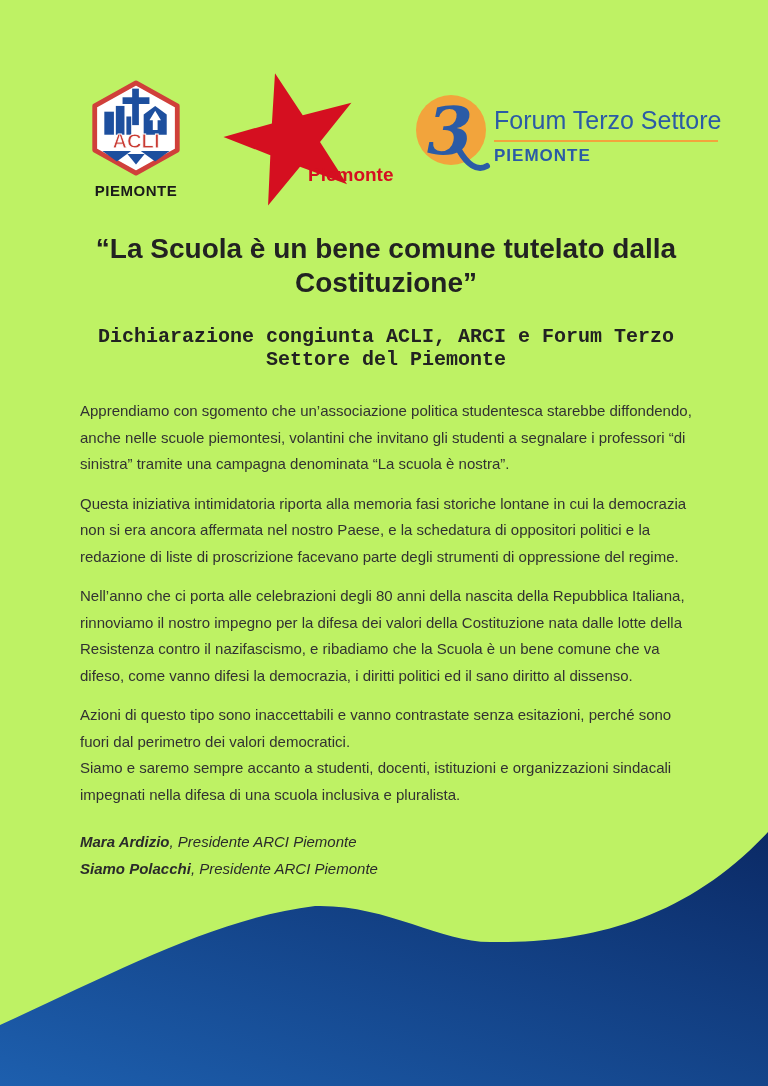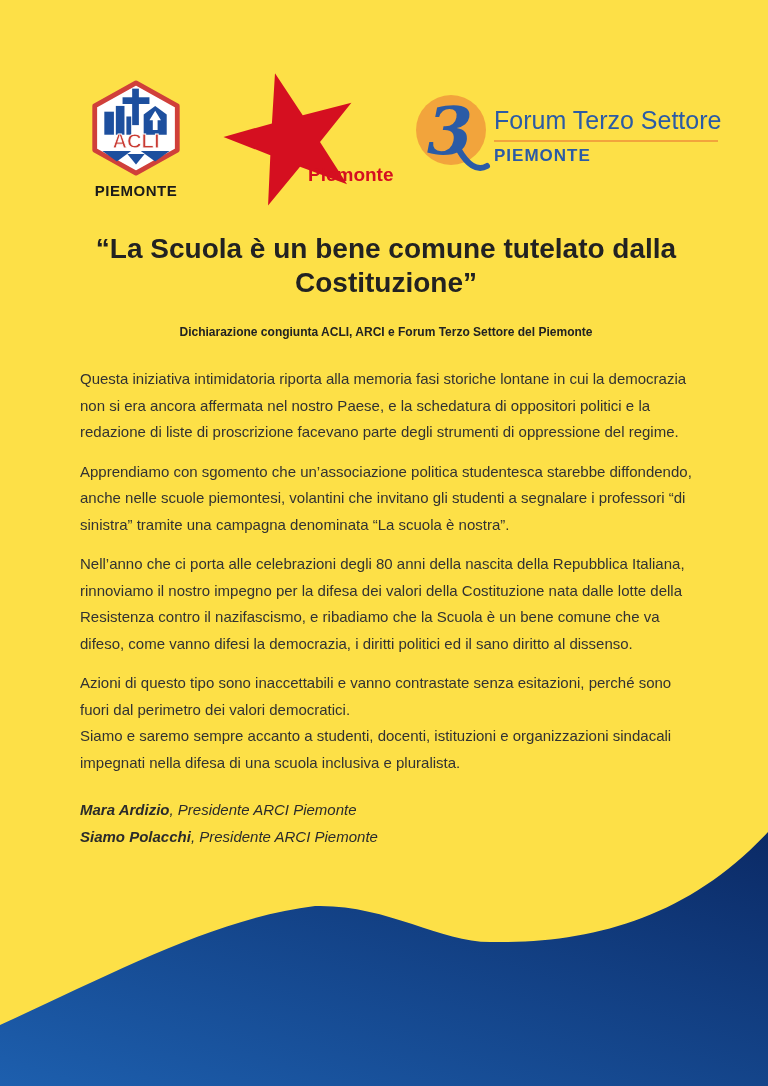--- a/index.html
+++ b/index.html
@@ -1,19 +1,19 @@
 <!DOCTYPE html>
 <html><head>
 <meta charset="utf-8">
 <style>
   html,body{margin:0;padding:0;background:#ffffff;}
   .page{
     position:relative;
     width:768px;height:1086px;
-    background:#fde047;
+    background:#bef264;
     overflow:hidden;
     font-family:"Liberation Sans",sans-serif;
     color:#2e2e2e;
   }
 
   
   .logo-row{position:absolute;left:0;top:0;width:768px;height:215px;}
 
   .acli-logo{position:absolute;left:80px;top:80px;width:112px;text-align:center;}
   .acli-region{margin-top:2px;font-size:15px;font-weight:bold;letter-spacing:.5px;color:#1a1a1a;}
@@ -30,21 +30,21 @@
 
   .forum-logo{position:absolute;left:413px;top:92px;display:flex;align-items:flex-start;}
   .forum-text{margin-left:1px;padding-top:14px;}
   .forum-title{font-size:25px;color:#2b5ba6;white-space:nowrap;}
   .forum-rule{height:2px;background:#f2a43c;margin:5px 0 4px 0;width:224px;}
   .forum-region{font-size:17px;font-weight:bold;letter-spacing:1px;color:#2b5ba6;}
 
   
   .doc{position:absolute;left:80px;top:232px;width:612px;}
   .doc-title{font-size:28px;font-weight:bold;text-align:center;color:#222;margin:0 0 26px 0;line-height:1.2;}
-  .doc-subtitle{font-size:12px;font-weight:bold;text-align:center;color:#222;margin:0 0 27px 0;}
+  .doc-subtitle{font-size:20px;font-weight:bold;text-align:center;color:#222;margin:0 0 27px 0;font-family:Liberation Mono, monospace;}
   .para{font-size:15px;line-height:26.5px;color:#323232;margin:0 0 13px 0;white-space:pre-line;}
   .signatures{margin-top:20px;font-size:15px;line-height:27px;font-style:italic;color:#2b2b2b;}
   .sig-name{font-weight:bold;}
 
   
   .wave{position:absolute;left:0;bottom:0;width:768px;height:260px;display:block;}
 </style>
 </head>
 <body>
 
@@ -88,22 +88,22 @@
         <div class="forum-rule"></div>
         <div class="forum-region">PIEMONTE</div>
       </div>
     </div>
   </div>
 
   <div class="doc">
     <h1 class="doc-title">“La Scuola è un bene comune tutelato dalla Costituzione”</h1>
     <h2 class="doc-subtitle">Dichiarazione congiunta ACLI, ARCI e Forum Terzo Settore del Piemonte</h2>
 
+    <p class="para">Apprendiamo con sgomento che un’associazione politica studentesca starebbe diffondendo, anche nelle scuole piemontesi, volantini che invitano gli studenti a segnalare i professori “di sinistra” tramite una campagna denominata “La scuola è nostra”.</p>
     <p class="para">Questa iniziativa intimidatoria riporta alla memoria fasi storiche lontane in cui la democrazia non si era ancora affermata nel nostro Paese, e la schedatura di oppositori politici e la redazione di liste di proscrizione facevano parte degli strumenti di oppressione del regime.</p>
-    <p class="para">Apprendiamo con sgomento che un’associazione politica studentesca starebbe diffondendo, anche nelle scuole piemontesi, volantini che invitano gli studenti a segnalare i professori “di sinistra” tramite una campagna denominata “La scuola è nostra”.</p>
     <p class="para">Nell’anno che ci porta alle celebrazioni degli 80 anni della nascita della Repubblica Italiana, rinnoviamo il nostro impegno per la difesa dei valori della Costituzione nata dalle lotte della Resistenza contro il nazifascismo, e ribadiamo che la Scuola è un bene comune che va difeso, come vanno difesi la democrazia, i diritti politici ed il sano diritto al dissenso.</p>
     <p class="para">Azioni di questo tipo sono inaccettabili e vanno contrastate senza esitazioni, perché sono fuori dal perimetro dei valori democratici.
 Siamo e saremo sempre accanto a studenti, docenti, istituzioni e organizzazioni sindacali impegnati nella difesa di una scuola inclusiva e pluralista.</p>
 
     <div class="signatures">
       <div class="sig-line"><span class="sig-name">Mara Ardizio</span><span>, Presidente ARCI Piemonte</span></div>
       <div class="sig-line"><span class="sig-name">Siamo Polacchi</span><span>, Presidente ARCI Piemonte</span></div>
     </div>
   </div>
 

